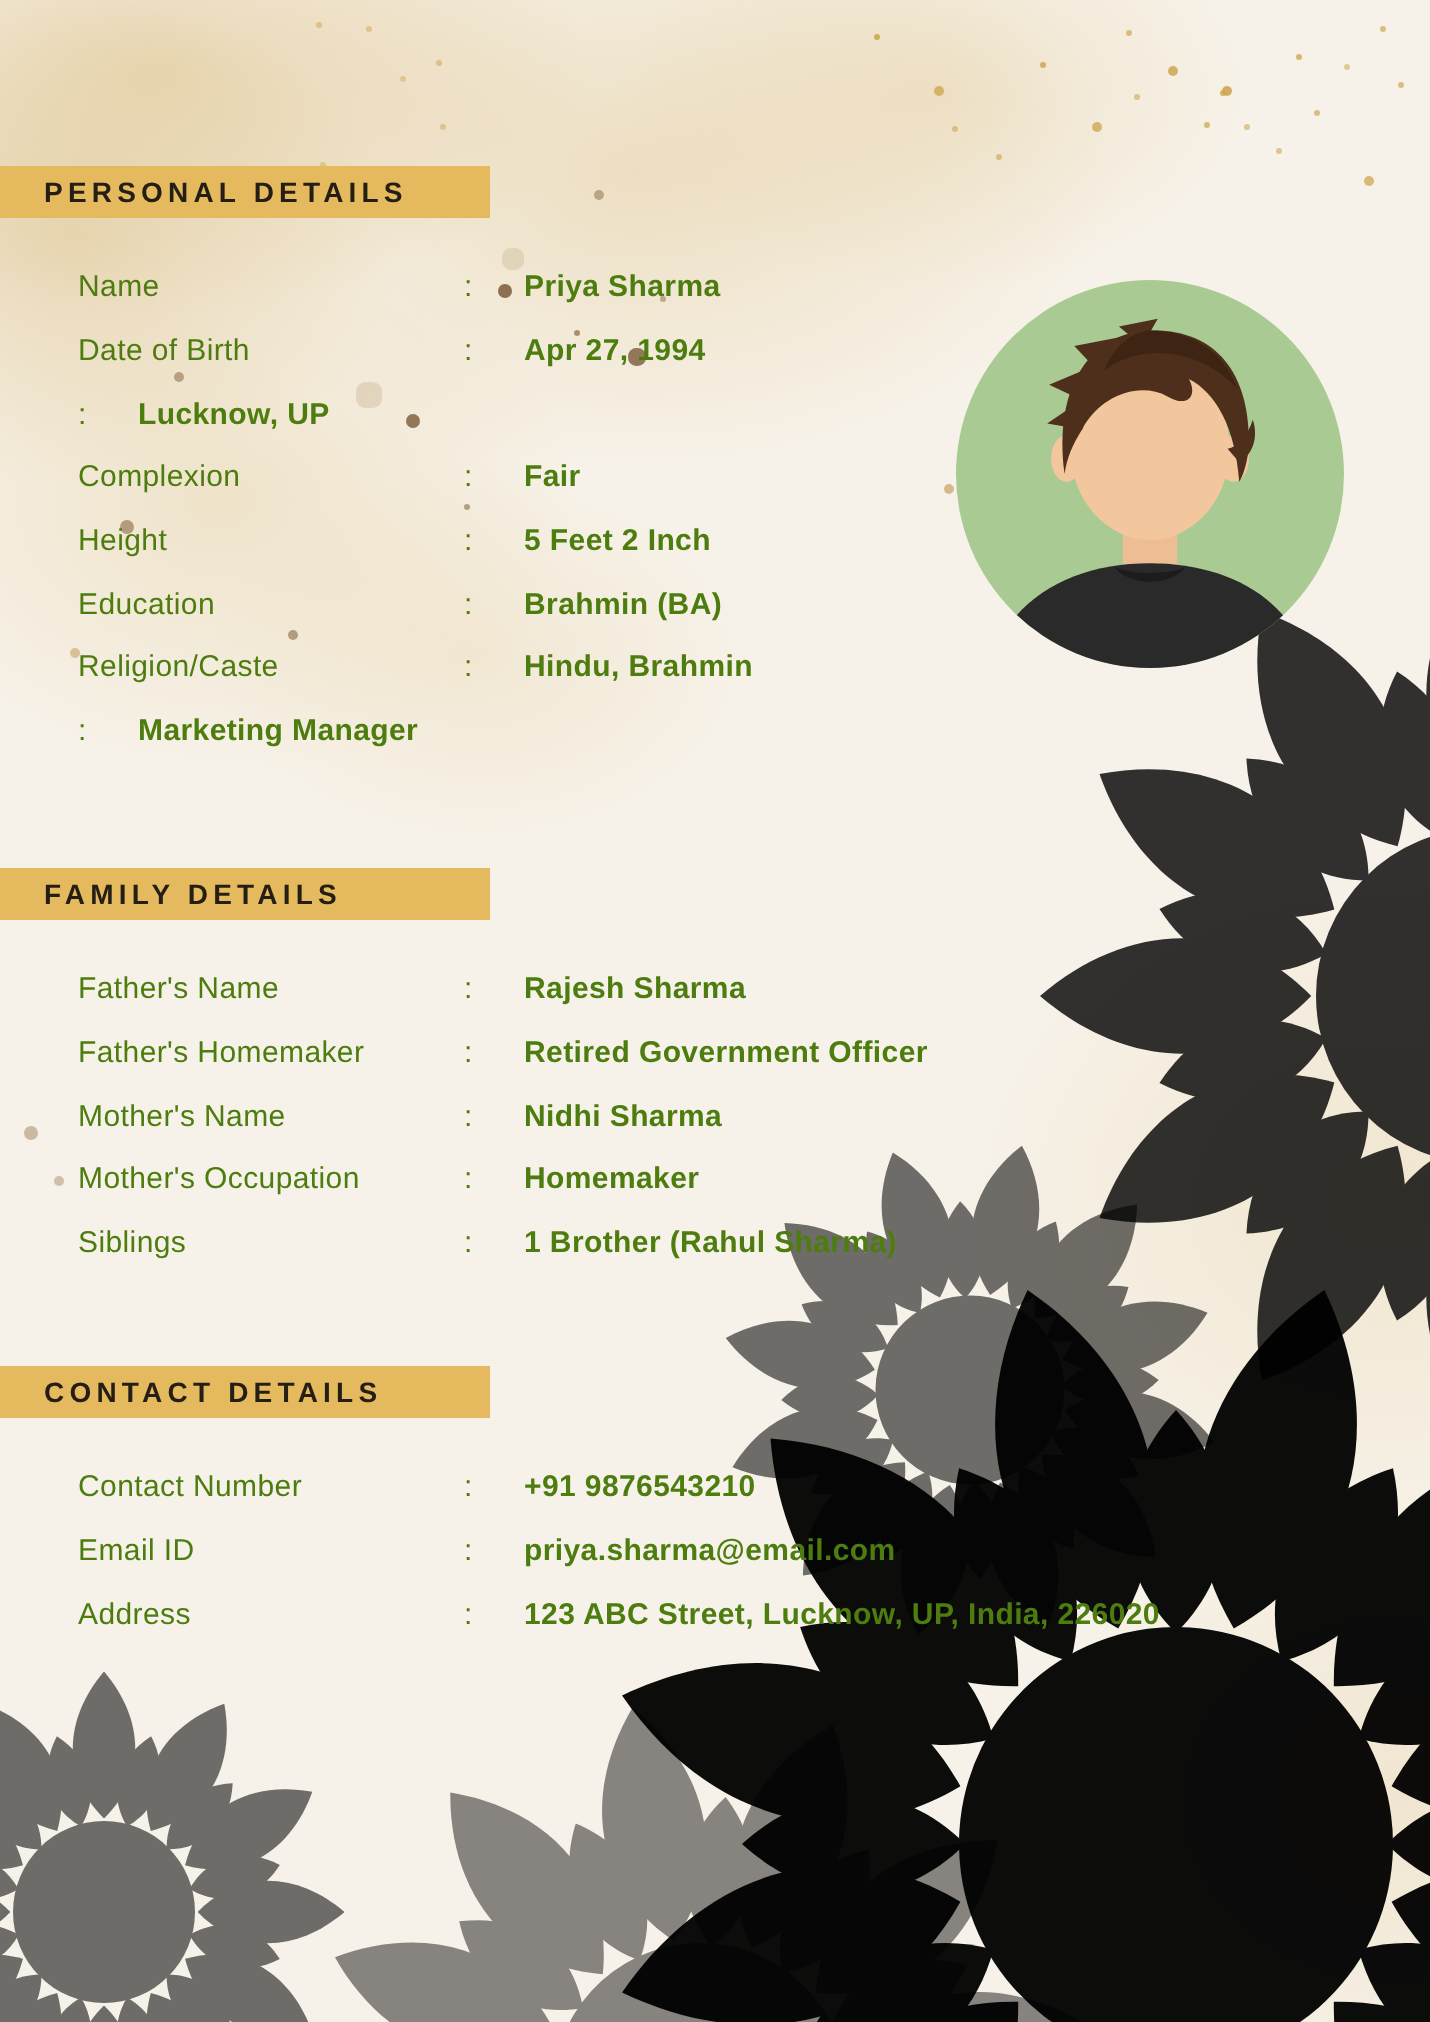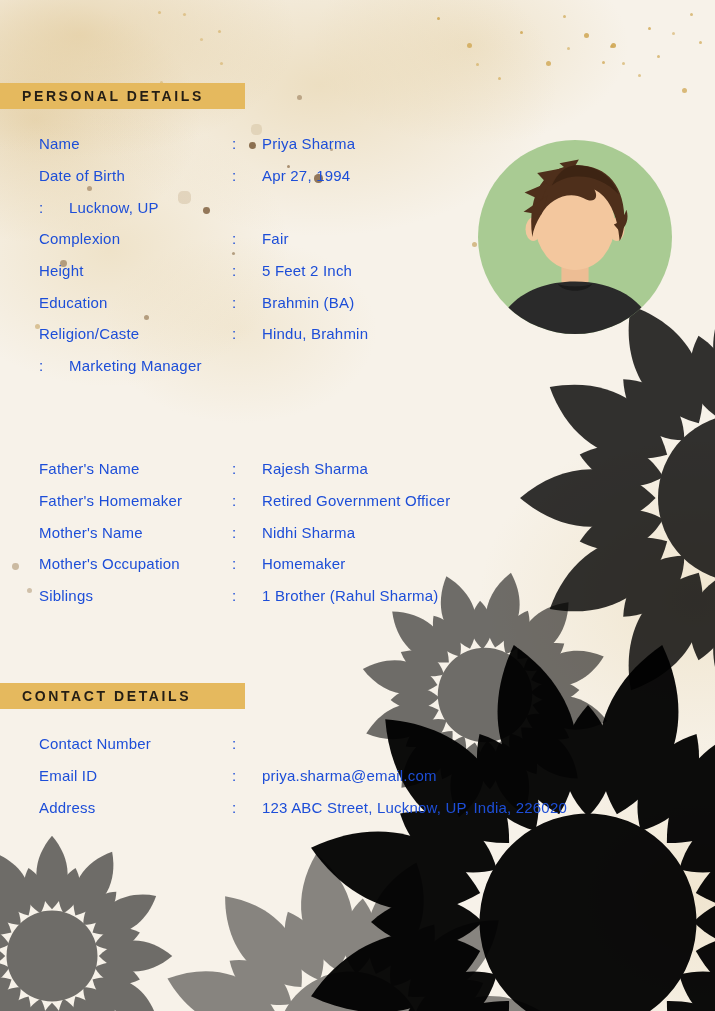--- a/index.html
+++ b/index.html
@@ -70,24 +70,24 @@
   .sec-contact { top:683px; }
 
   .banner {
     width:245px; height:26px;
     background:#E5B95E; display:flex; align-items:center; padding-left:22px;
   }
   .banner span {
     font-size:14px; font-weight:bold; letter-spacing:2.6px; color:#241E15; white-space:nowrap;
   }
   .rows { margin-left:39px; margin-top:19px; }
-  .row { display:flex; height:31.7px; align-items:center; font-size:15px; color:#1d4ed8; letter-spacing:.2px; }
+  .row { display:flex; height:31.7px; align-items:center; font-size:15px; color:#4d7c0f; letter-spacing:.2px; }
   .row .lbl { width:193px; flex:none; }
   .row .sep { width:30px; flex:none; }
-  .row .val { flex:1; white-space:nowrap; }
+  .row .val { flex:1; white-space:nowrap;font-weight:bold; }
 
   
   .photo { position:absolute; left:478px; top:140px; width:194px; height:194px; z-index:3; }
   .photo svg { width:100%; height:100%; display:block; }
 </style>
 </head>
 <body>
 
 <div class="page">
 
@@ -207,20 +207,23 @@
           <span class="val">Hindu, Brahmin</span>
       </div>
       <div class="row">
           <span class="sep">:</span>
           <span class="val">Marketing Manager</span>
       </div>
     </div>
   </section>
 
   <section class="section sec-family">
+    <div class="banner">
+      <span>FAMILY DETAILS</span>
+    </div>
     <div class="rows">
       <div class="row">
         <span class="lbl">Father's Name</span>
           <span class="sep">:</span>
           <span class="val">Rajesh Sharma</span>
       </div>
       <div class="row">
         <span class="lbl">Father's Homemaker</span>
           <span class="sep">:</span>
           <span class="val">Retired Government Officer</span>
@@ -244,20 +247,21 @@
   </section>
 
   <section class="section sec-contact">
     <div class="banner">
       <span>CONTACT DETAILS</span>
     </div>
     <div class="rows">
       <div class="row">
         <span class="lbl">Contact Number</span>
           <span class="sep">:</span>
+          <span class="val">+91 9876543210</span>
       </div>
       <div class="row">
         <span class="lbl">Email ID</span>
           <span class="sep">:</span>
           <span class="val">priya.sharma@email.com</span>
       </div>
       <div class="row">
         <span class="lbl">Address</span>
           <span class="sep">:</span>
           <span class="val">123 ABC Street, Lucknow, UP, India, 226020</span>

